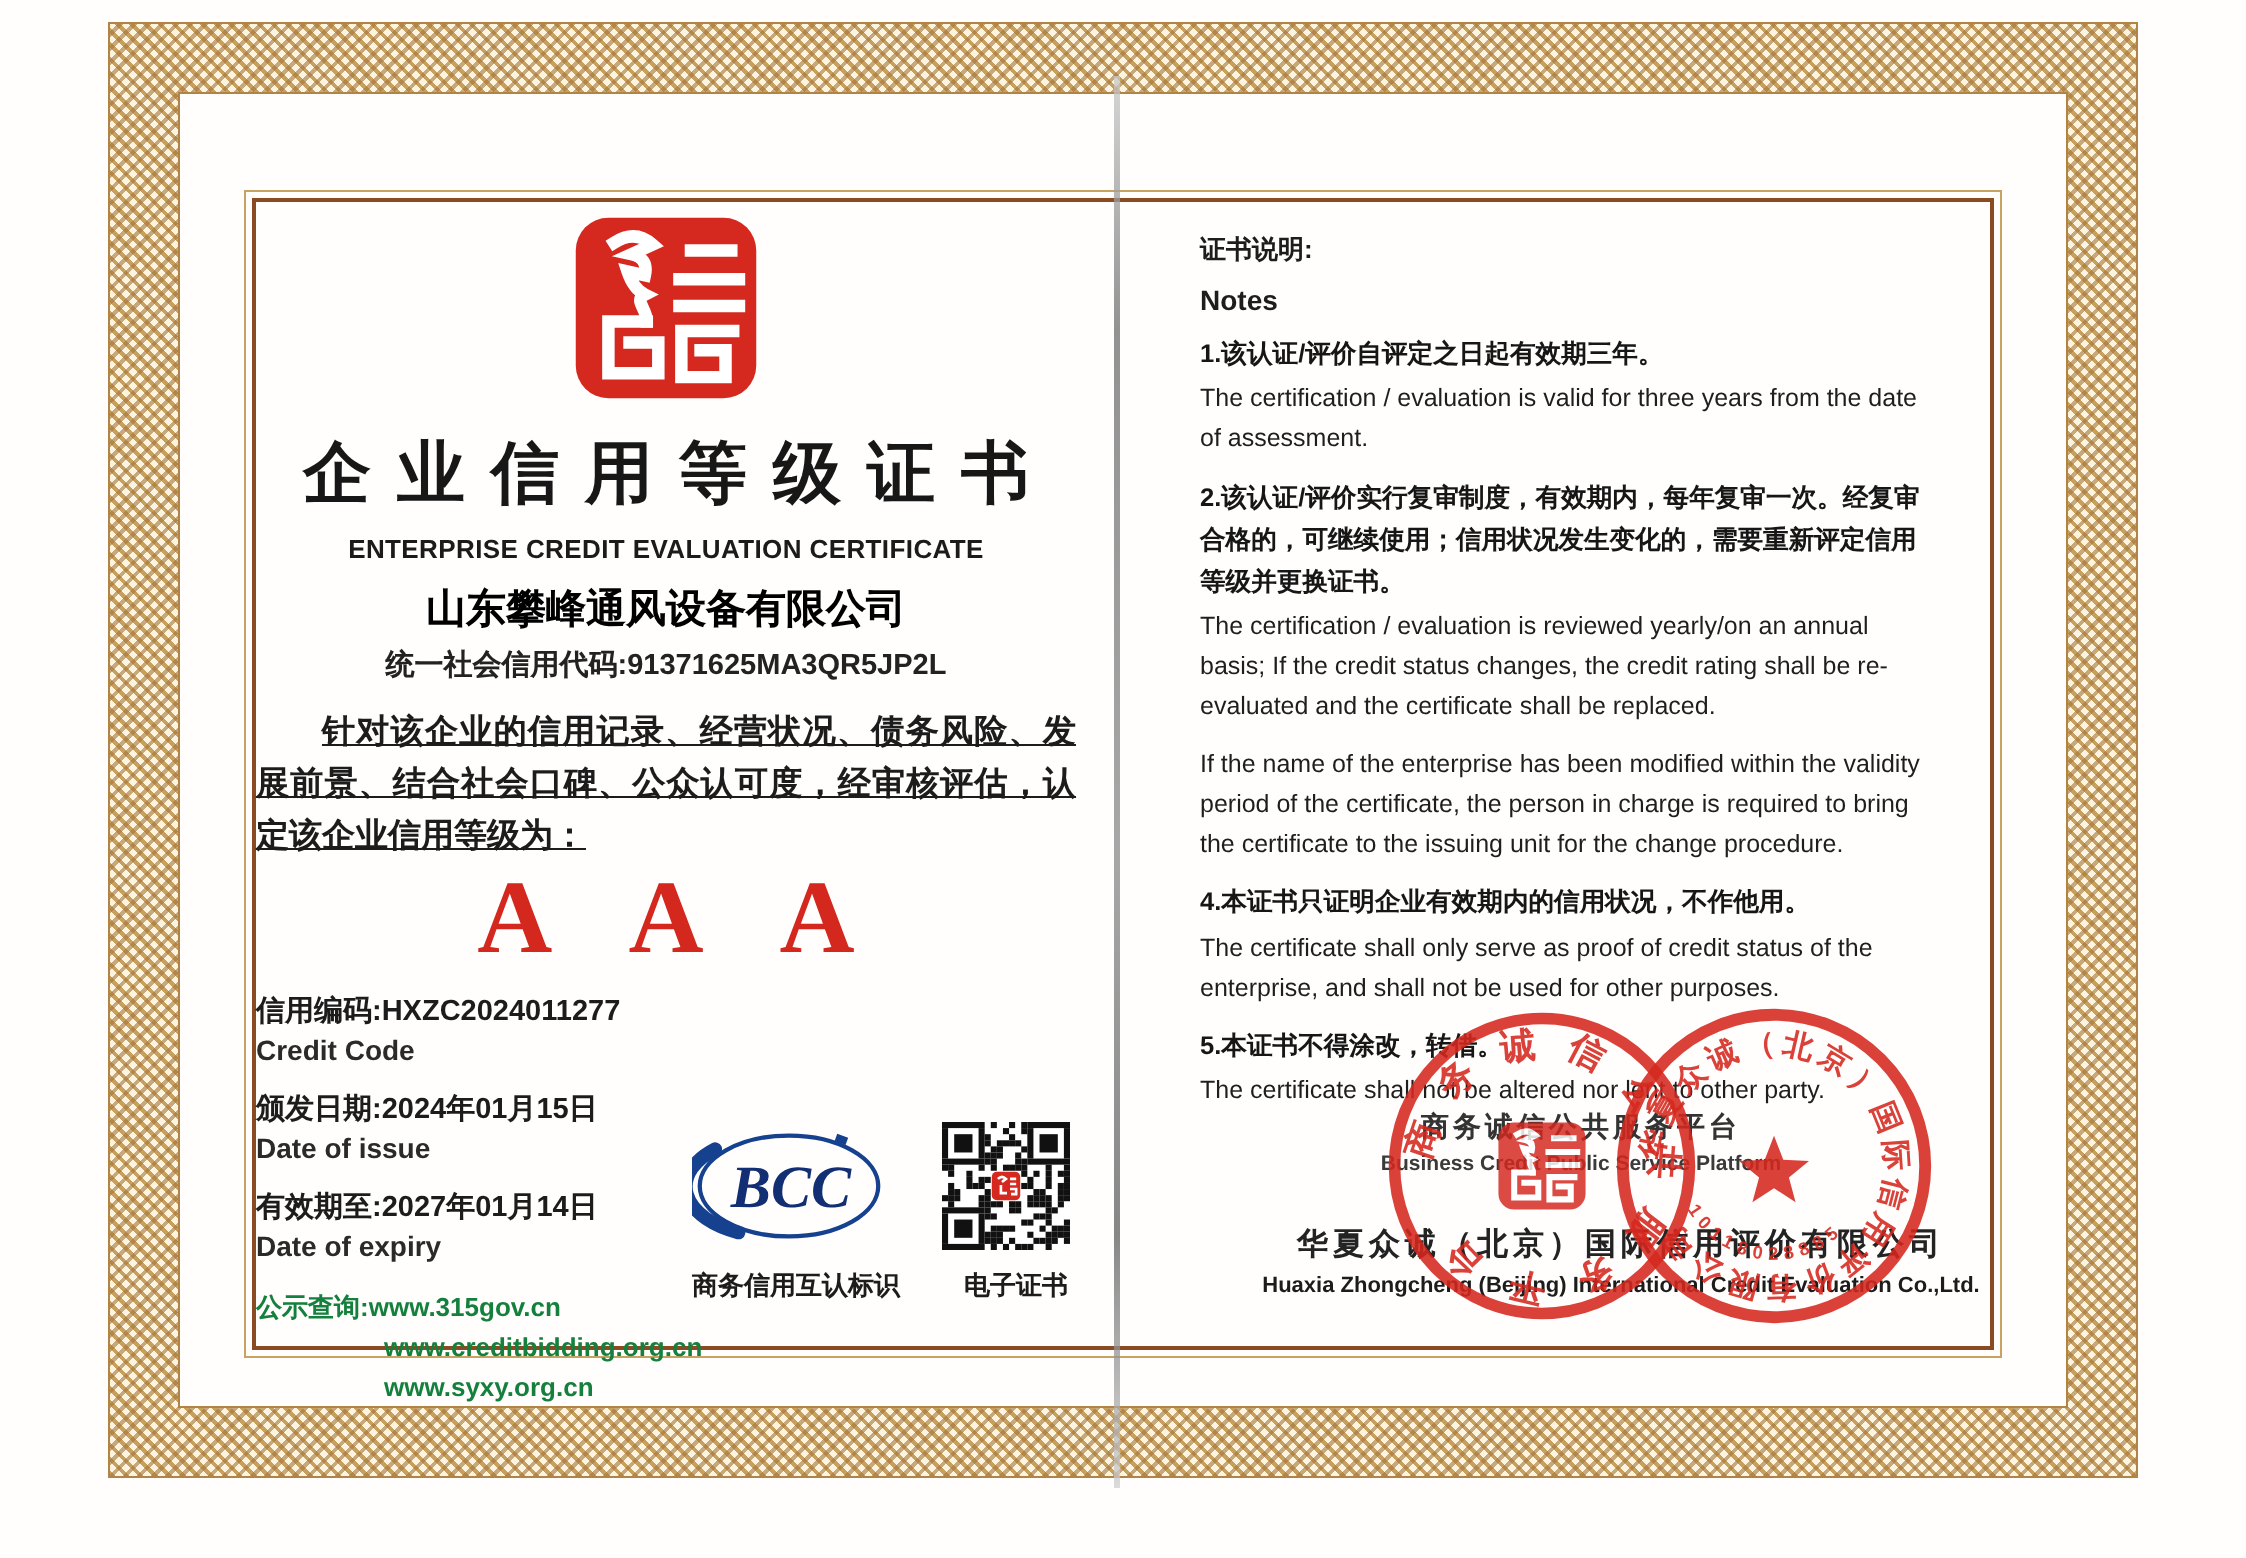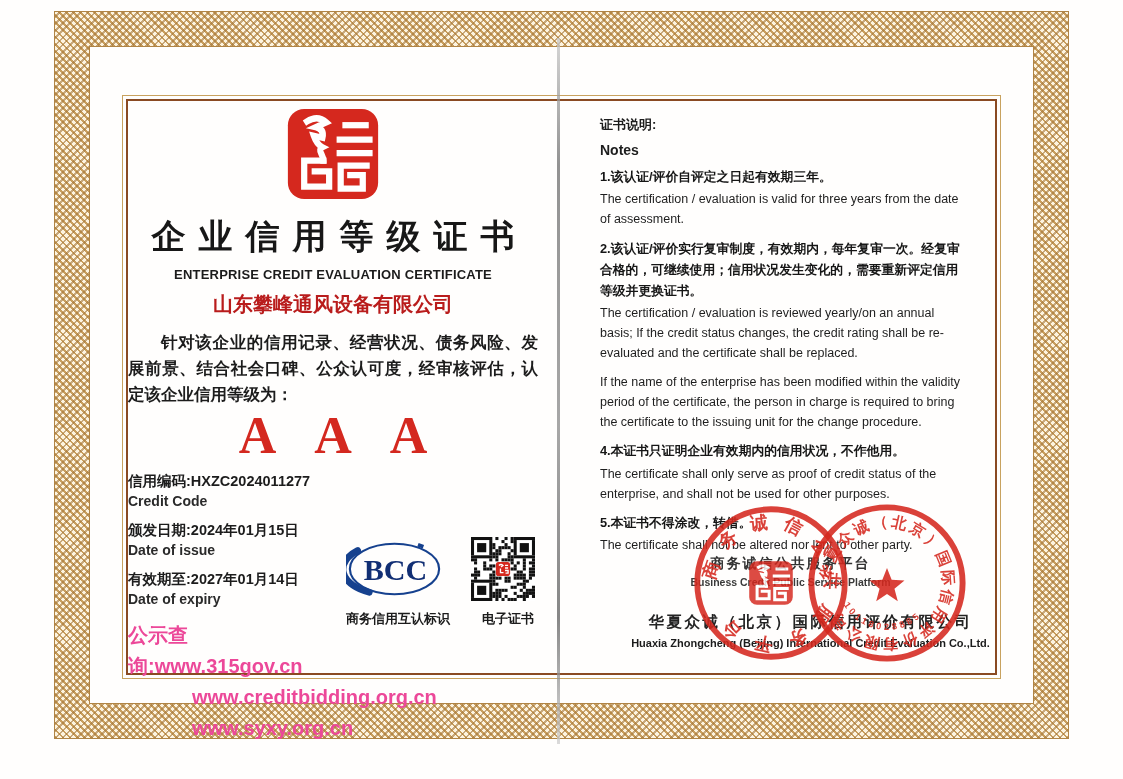--- a/index.html
+++ b/index.html
@@ -17,36 +17,36 @@
   .inner-frame .inner-line{position:absolute;left:3px;top:3px;right:3px;bottom:3px;border:2px solid #8a4a22;}
 
   
   .spine{position:absolute;left:557px;top:38px;width:3px;height:706px;background:linear-gradient(to bottom,#c9c9c9,#6e6e6e 18%,#8a8a8a 55%,#5f5f5f 82%,#cfcfcf);opacity:.75;}
 
   
   .page-left{position:absolute;left:128px;top:104px;width:410px;}
   .logo-svg{display:block;margin:0 auto 8px;}
   .title-cn{font-family:"Liberation Serif","DejaVu Serif",serif;font-size:34px;font-weight:bold;text-align:center;letter-spacing:13px;padding-left:13px;color:#171717;margin-top:10px;}
   .title-en{font-size:13px;font-weight:bold;text-align:center;letter-spacing:.2px;margin-top:7px;color:#1b1b1b;}
-  .company{font-size:20px;font-weight:bold;text-align:center;margin-top:9px;color:#b91c1c;}
+  .company{font-size:20px;font-weight:bold;text-align:center;margin-top:9px;color:#000000;}
   .uscc{font-size:14.5px;font-weight:bold;text-align:center;margin-top:5px;color:#222;}
-  .body-par{font-size:16.5px;font-weight:bold;line-height:1.58;text-align:justify;text-indent:2em;margin-top:11px;color:#1c1c1c;}
+  .body-par{font-size:16.5px;font-weight:bold;line-height:1.58;text-align:justify;text-indent:2em;margin-top:11px;color:#1c1c1c;text-decoration:underline;}
   .rating{font-family:"Liberation Serif","DejaVu Serif",serif;font-size:52px;font-weight:bold;color:#d4281f;text-align:center;letter-spacing:38px;padding-left:38px;margin-top:2px;line-height:1.05;}
   .credit-code{margin-top:8px;}
   .cn-line{font-size:14.5px;font-weight:bold;color:#1c1c1c;}
   .en-line{font-size:14px;font-weight:bold;color:#2a2a2a;margin-top:2px;}
   .bottom-row{display:flex;margin-top:12px;}
   .col-dates{width:218px;flex:none;}
   .date-block{margin-top:12px;}
   .date-block:first-child{margin-top:0;}
   .query-block{margin-top:13px;}
-  .site-line{font-size:20px;font-weight:bold;color:#ec4899;line-height:1.55;}
+  .site-line{font-size:13px;font-weight:bold;color:#15803d;line-height:1.55;}
   .site-indent{padding-left:64px;}
   .col-marks{flex:1;padding-top:16px;}
-  .marks-icons{display:flex;align-items:center;gap:28px;}
+  .marks-icons{display:flex;align-items:center;gap:28px;font-style:italic;}
   .marks-labels{display:flex;margin-top:9px;}
   .mark-label{font-size:13px;font-weight:bold;color:#1c1c1c;}
   .mark-label.lbl-qr{margin-left:32px;}
 
   
   .page-right{position:absolute;left:600px;top:116px;width:360px;}
   .notes-heading{font-size:13px;font-weight:bold;}
   .notes-en-heading{font-size:14px;font-weight:bold;margin-top:8px;}
   .note-item{margin-top:8px;}
   .note-cn{font-size:12.8px;font-weight:bold;line-height:1.65;color:#161616;}
@@ -95,20 +95,21 @@
 
   <div class="page-left">
 
     <svg class="logo-svg" width="96" height="100" viewBox="0 0 100 100">
       <use href="#xin-logo" width="100" height="100"></use>
     </svg>
 
     <div class="title-cn">企业信用等级证书</div>
     <div class="title-en">ENTERPRISE CREDIT EVALUATION CERTIFICATE</div>
     <div class="company">山东攀峰通风设备有限公司</div>
+    <div class="uscc">统一社会信用代码:91371625MA3QR5JP2L</div>
     <div class="body-par">针对该企业的信用记录、经营状况、债务风险、发展前景、结合社会口碑、公众认可度，经审核评估，认定该企业信用等级为：</div>
     <div class="rating">AAA</div>
 
     <div class="credit-code">
       <div class="cn-line">信用编码:HXZC2024011277</div>
       <div class="en-line">Credit Code</div>
     </div>
 
     <div class="bottom-row">
       <div class="col-dates">

